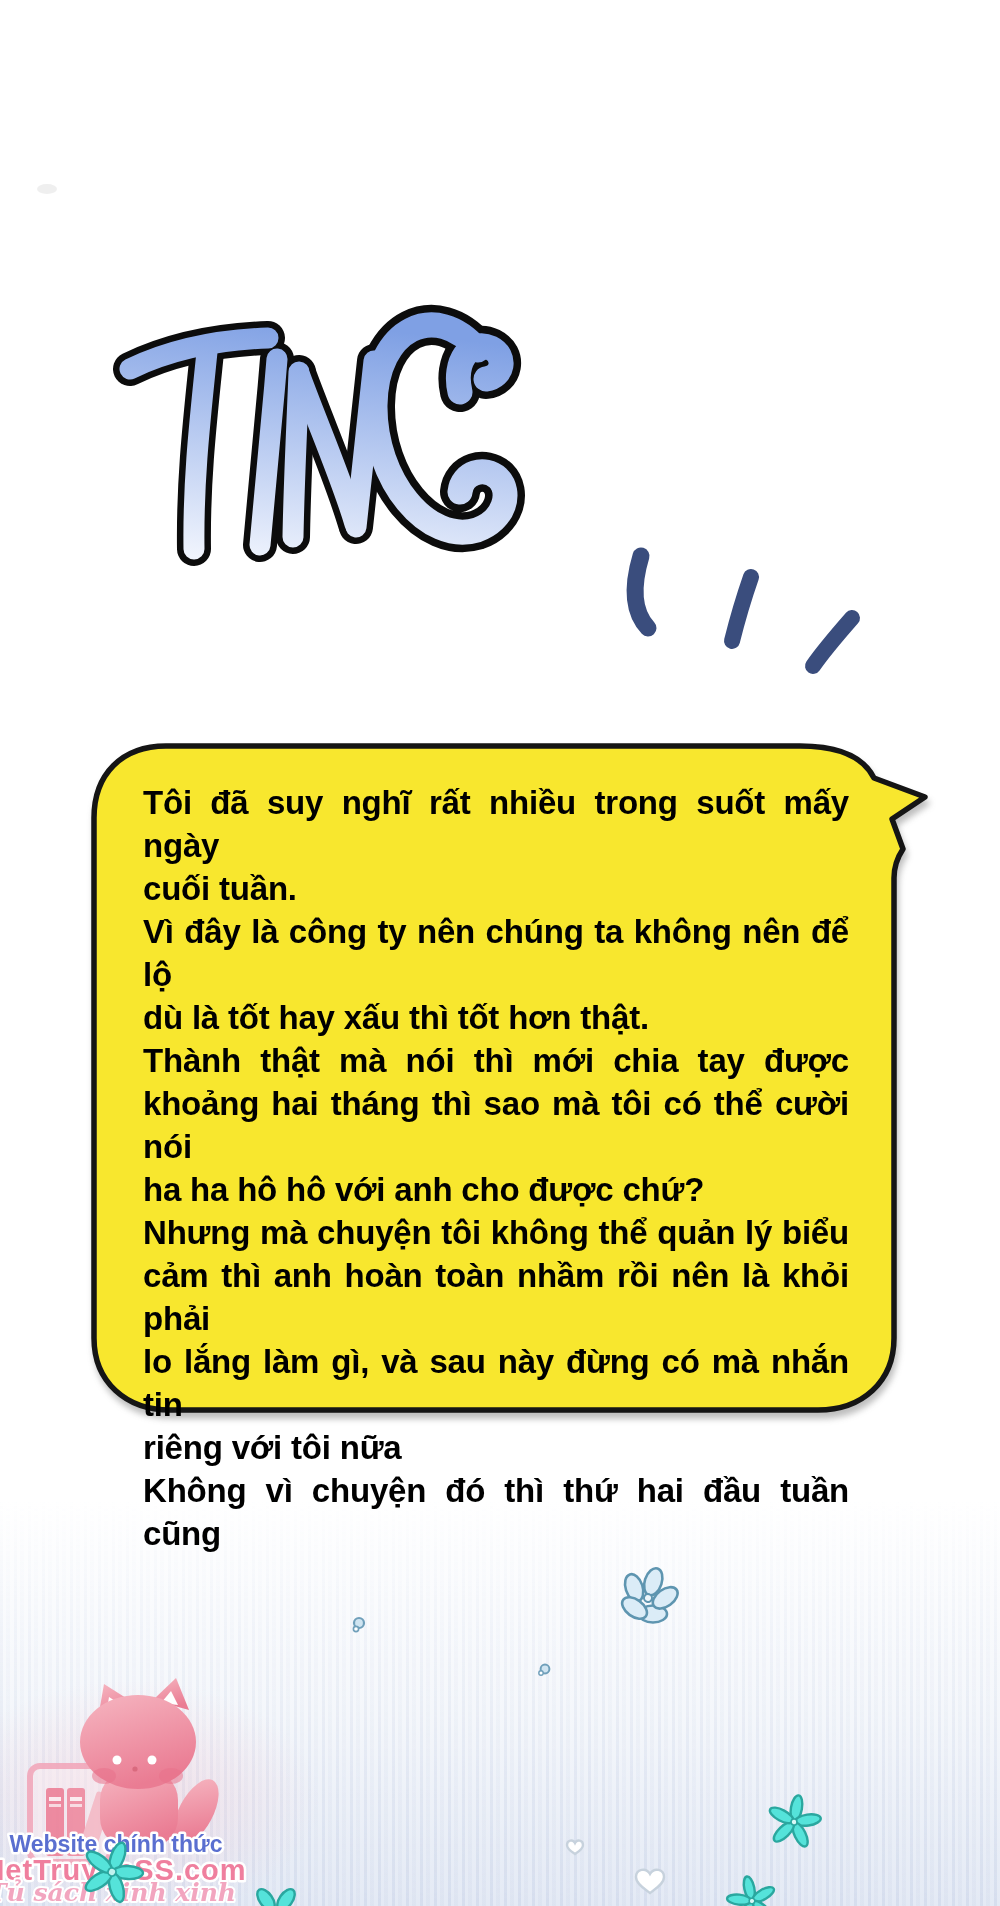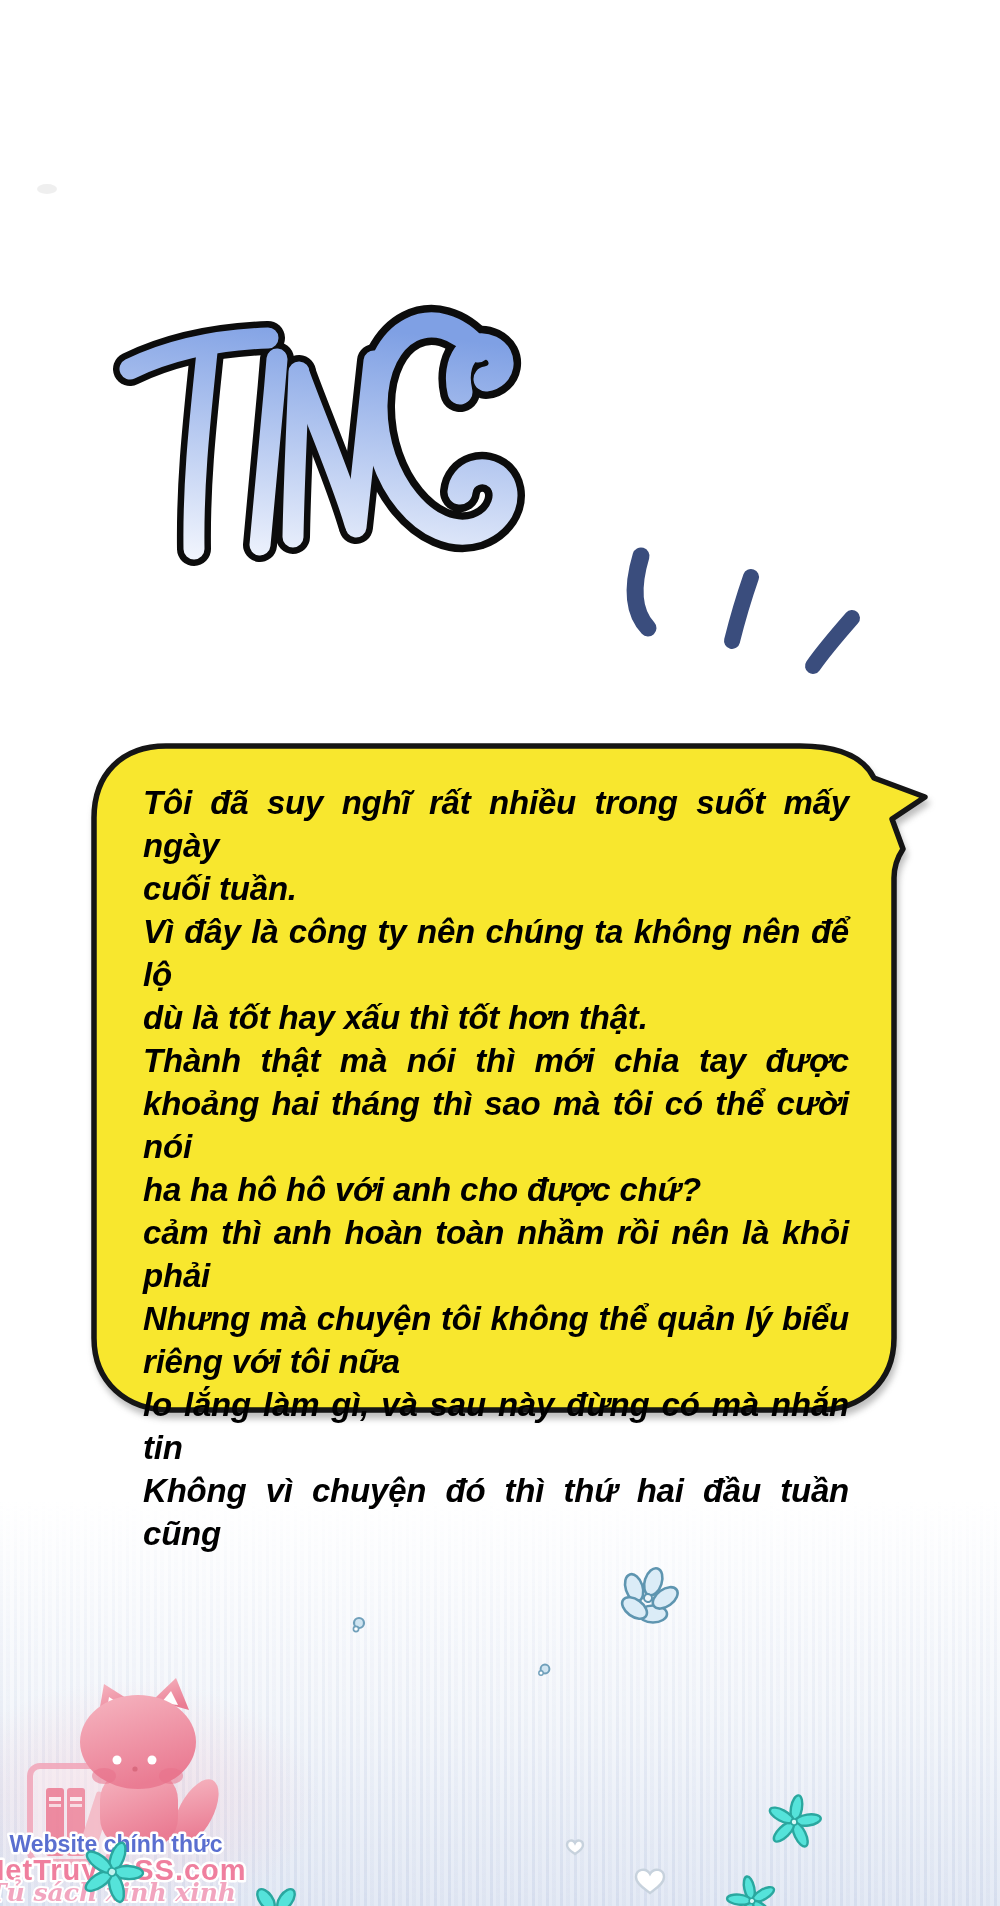--- a/index.html
+++ b/index.html
@@ -25,21 +25,21 @@
     background:radial-gradient(closest-side, rgba(246,187,199,.35), rgba(246,187,199,0));
   }
   .art{position:absolute;left:0;top:0;width:1000px;height:1906px;}
   .bubble-path{filter:drop-shadow(2px 6px 3px rgba(70,70,70,.35));}
   
   .bubble-text{
     position:absolute;left:143px;top:781px;width:706px;
     font-weight:bold;font-size:33px;line-height:43px;color:#000;
     letter-spacing:-.2px;
   }
-  .bubble-text .ln{min-height:43px;text-align:left;white-space:normal;font-style:italic;}
+  .bubble-text .ln{min-height:43px;text-align:left;white-space:normal;}
   .bubble-text .ln.just{text-align:justify;text-align-last:justify;}
   
   .dash{stroke:var(--dash_color);fill:none;stroke-linecap:round;}
   .sfx-outline{stroke:var(--sfx_outline);fill:none;stroke-linecap:round;stroke-linejoin:round;}
   .sfx-fill{stroke:url(#sfxGrad);fill:none;stroke-linecap:round;stroke-linejoin:round;}
   .petal-blue{fill:var(--flower_blue_fill);stroke:var(--flower_blue_stroke);stroke-width:2.6;}
   .petal-teal{fill:var(--flower_teal_fill);stroke:var(--flower_teal_stroke);stroke-width:2.4;}
   .heart{fill:#ffffff;stroke:#c7d2dd;stroke-width:2.4;}
   .wm-label{font-family:"Liberation Sans","DejaVu Sans",sans-serif;font-weight:bold;
     paint-order:stroke;stroke:#ffffff;stroke-width:5px;stroke-linejoin:round;}
@@ -193,20 +193,20 @@
 
   <div class="bubble-text">
 
   <div class="ln just">Tôi đã suy nghĩ rất nhiều trong suốt mấy ngày</div>
       <div class="ln">cuối tuần.</div>
       <div class="ln just">Vì đây là công ty nên chúng ta không nên để lộ</div>
       <div class="ln">dù là tốt hay xấu thì tốt hơn thật.</div>
       <div class="ln just">Thành thật mà nói thì mới chia tay được</div>
       <div class="ln just">khoảng hai tháng thì sao mà tôi có thể cười nói</div>
       <div class="ln">ha ha hô hô với anh cho được chứ?</div>
+      <div class="ln just">Nhưng mà chuyện tôi không thể quản lý biểu</div>
       <div class="ln just">cảm thì anh hoàn toàn nhầm rồi nên là khỏi phải</div>
-      <div class="ln just">Nhưng mà chuyện tôi không thể quản lý biểu</div>
+      <div class="ln just">lo lắng làm gì, và sau này đừng có mà nhắn tin</div>
       <div class="ln">riêng với tôi nữa</div>
-      <div class="ln just">lo lắng làm gì, và sau này đừng có mà nhắn tin</div>
       <div class="ln just">Không vì chuyện đó thì thứ hai đầu tuần cũng</div>
     </div>
 
 </div>
 
 </body></html>

